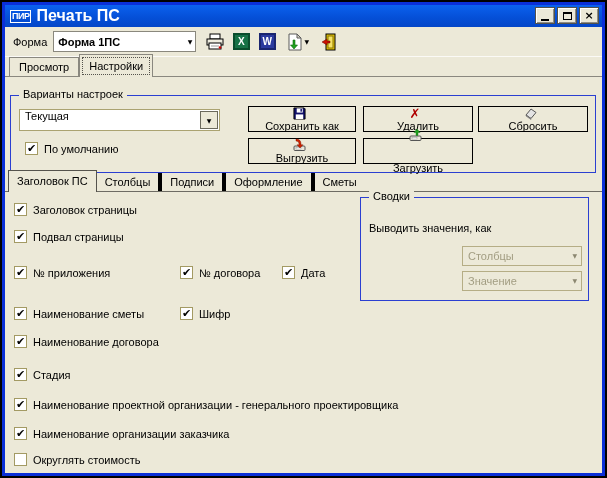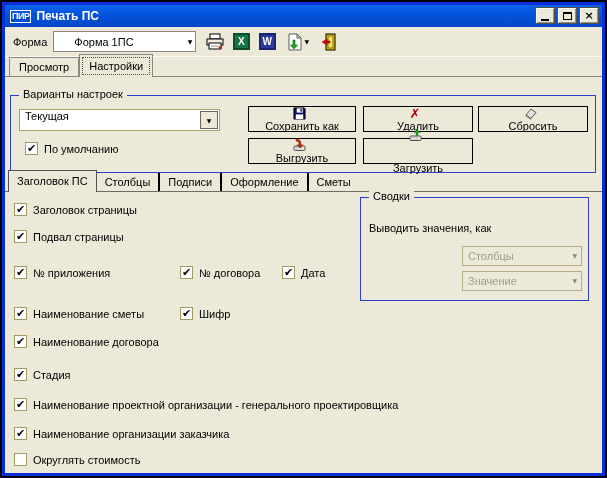--- a/index.html
+++ b/index.html
@@ -7,35 +7,35 @@
   .win{position:relative;width:607px;height:478px;border:2px solid #000;
        font-family:"Liberation Sans",sans-serif;font-size:11px;color:#000;}
   .frame{position:absolute;inset:0;border:3px solid #0a2fd8;background:#ECE9D8;}
 
   
   .titlebar{position:absolute;left:0;top:0;right:0;height:22px;
     background:linear-gradient(180deg,#0b62ee 0%,#0550d8 55%,#0446c8 100%);
     display:flex;align-items:center;padding-left:5px;color:#fff;}
   .applogo{font-weight:bold;font-size:9px;letter-spacing:-0.5px;color:#fff;
     border:1px solid #fff;padding:0 1px;margin-right:5px;line-height:11px;}
-  .title-text{font-weight:bold;font-size:12px;}
+  .title-text{font-weight:bold;font-size:16px;}
   .winbtns{position:absolute;right:3px;top:2px;display:flex;gap:2px;}
   .winbtn{width:20px;height:17px;background:#ECE9D8;border:1px solid #53524c;
     box-shadow:inset 1px 1px 0 #fff, inset -1px -1px 0 #8d8c86;
     display:flex;align-items:center;justify-content:center;padding:0;cursor:default;}
   .glyph-min{width:8px;height:2px;background:#000;margin-top:8px;}
   .glyph-max{width:9px;height:8px;border:1px solid #000;border-top:2px solid #000;}
   .glyph-close{font-family:"DejaVu Sans",sans-serif;font-size:11px;font-weight:bold;line-height:1;}
 
   
   .toolbar{position:absolute;left:0;top:22px;right:0;height:30px;
     display:flex;align-items:center;padding-left:8px;border-bottom:1px solid #fbfaf6;}
   .tb-label{margin-right:6px;}
   .combo{position:relative;background:#fff;border:1px solid #8a887d;height:21px;
-    display:flex;align-items:center;padding:0 18px 0 20px;}
+    display:flex;align-items:center;padding:0 18px 0 4px;font-weight:bold;}
   .combo .arrow{position:absolute;right:3px;top:50%;transform:translateY(-55%);
     font-size:6px;color:#000;font-family:"DejaVu Sans",sans-serif;}
   .form-combo{width:143px;}
   .tbicons{display:flex;align-items:center;margin-left:8px;gap:4px;}
   .tbicon{width:22px;height:20px;display:flex;align-items:center;justify-content:center;}
   .xl{width:17px;height:17px;background:#177245;border:2px solid #0b4d2c;color:#fff;
       font-weight:bold;font-size:10px;display:flex;align-items:center;justify-content:center;}
   .wd{width:17px;height:17px;background:#2b3a9e;border:2px solid #1a2570;color:#fff;
       font-weight:bold;font-size:10px;display:flex;align-items:center;justify-content:center;}
   .caret-sm{font-size:6px;font-family:"DejaVu Sans",sans-serif;margin-left:1px;}
@@ -68,21 +68,21 @@
 
   
   .chk{position:absolute;display:flex;align-items:center;gap:6px;white-space:nowrap;}
   .box{width:13px;height:13px;background:#fff;border:1px solid #a39a63;flex:0 0 13px;
     display:flex;align-items:center;justify-content:center;overflow:visible;
     font-family:"DejaVu Sans",sans-serif;font-size:11px;font-weight:bold;line-height:1;}
 
   
   .tabs2{position:absolute;left:0;top:165px;right:0;height:22px;
     border-bottom:1px solid #6e6c64;display:flex;align-items:flex-end;padding-left:3px;}
-  .tab2{height:18px;padding:0 8px;display:flex;align-items:center;border-left:2px solid #000000;}
+  .tab2{height:18px;padding:0 8px;display:flex;align-items:center;border-left:4px solid #000000;}
   .tab2:nth-child(2){border-left:none;}
   .tab2.active{height:22px;border:1px solid #55534d;border-bottom:none;margin-bottom:-1px;
     padding-bottom:1px;background:#ECE9D8;z-index:2;box-shadow:0 1px 0 #ECE9D8;}
 
   
   #g-summaries{left:355px;top:192px;width:229px;height:104px;}
   .sum-label{position:absolute;left:8px;}
   .combo-disabled{position:absolute;width:120px;height:20px;background:#ECE9D8;
     border:1px solid #b5ad85;color:#a29d82;display:flex;align-items:center;padding:0 18px 0 5px;}
   .combo-disabled .arrow{position:absolute;right:4px;top:50%;transform:translateY(-55%);

